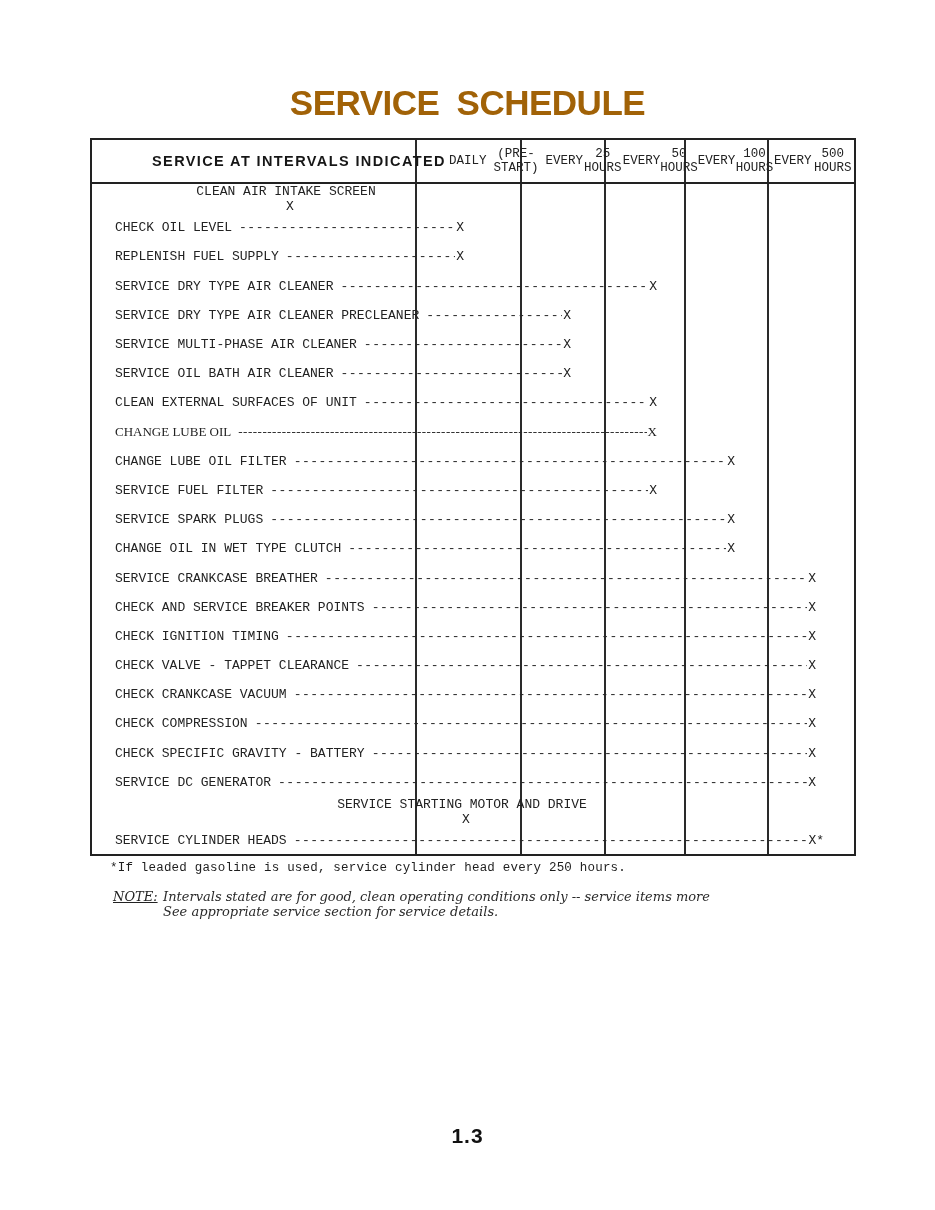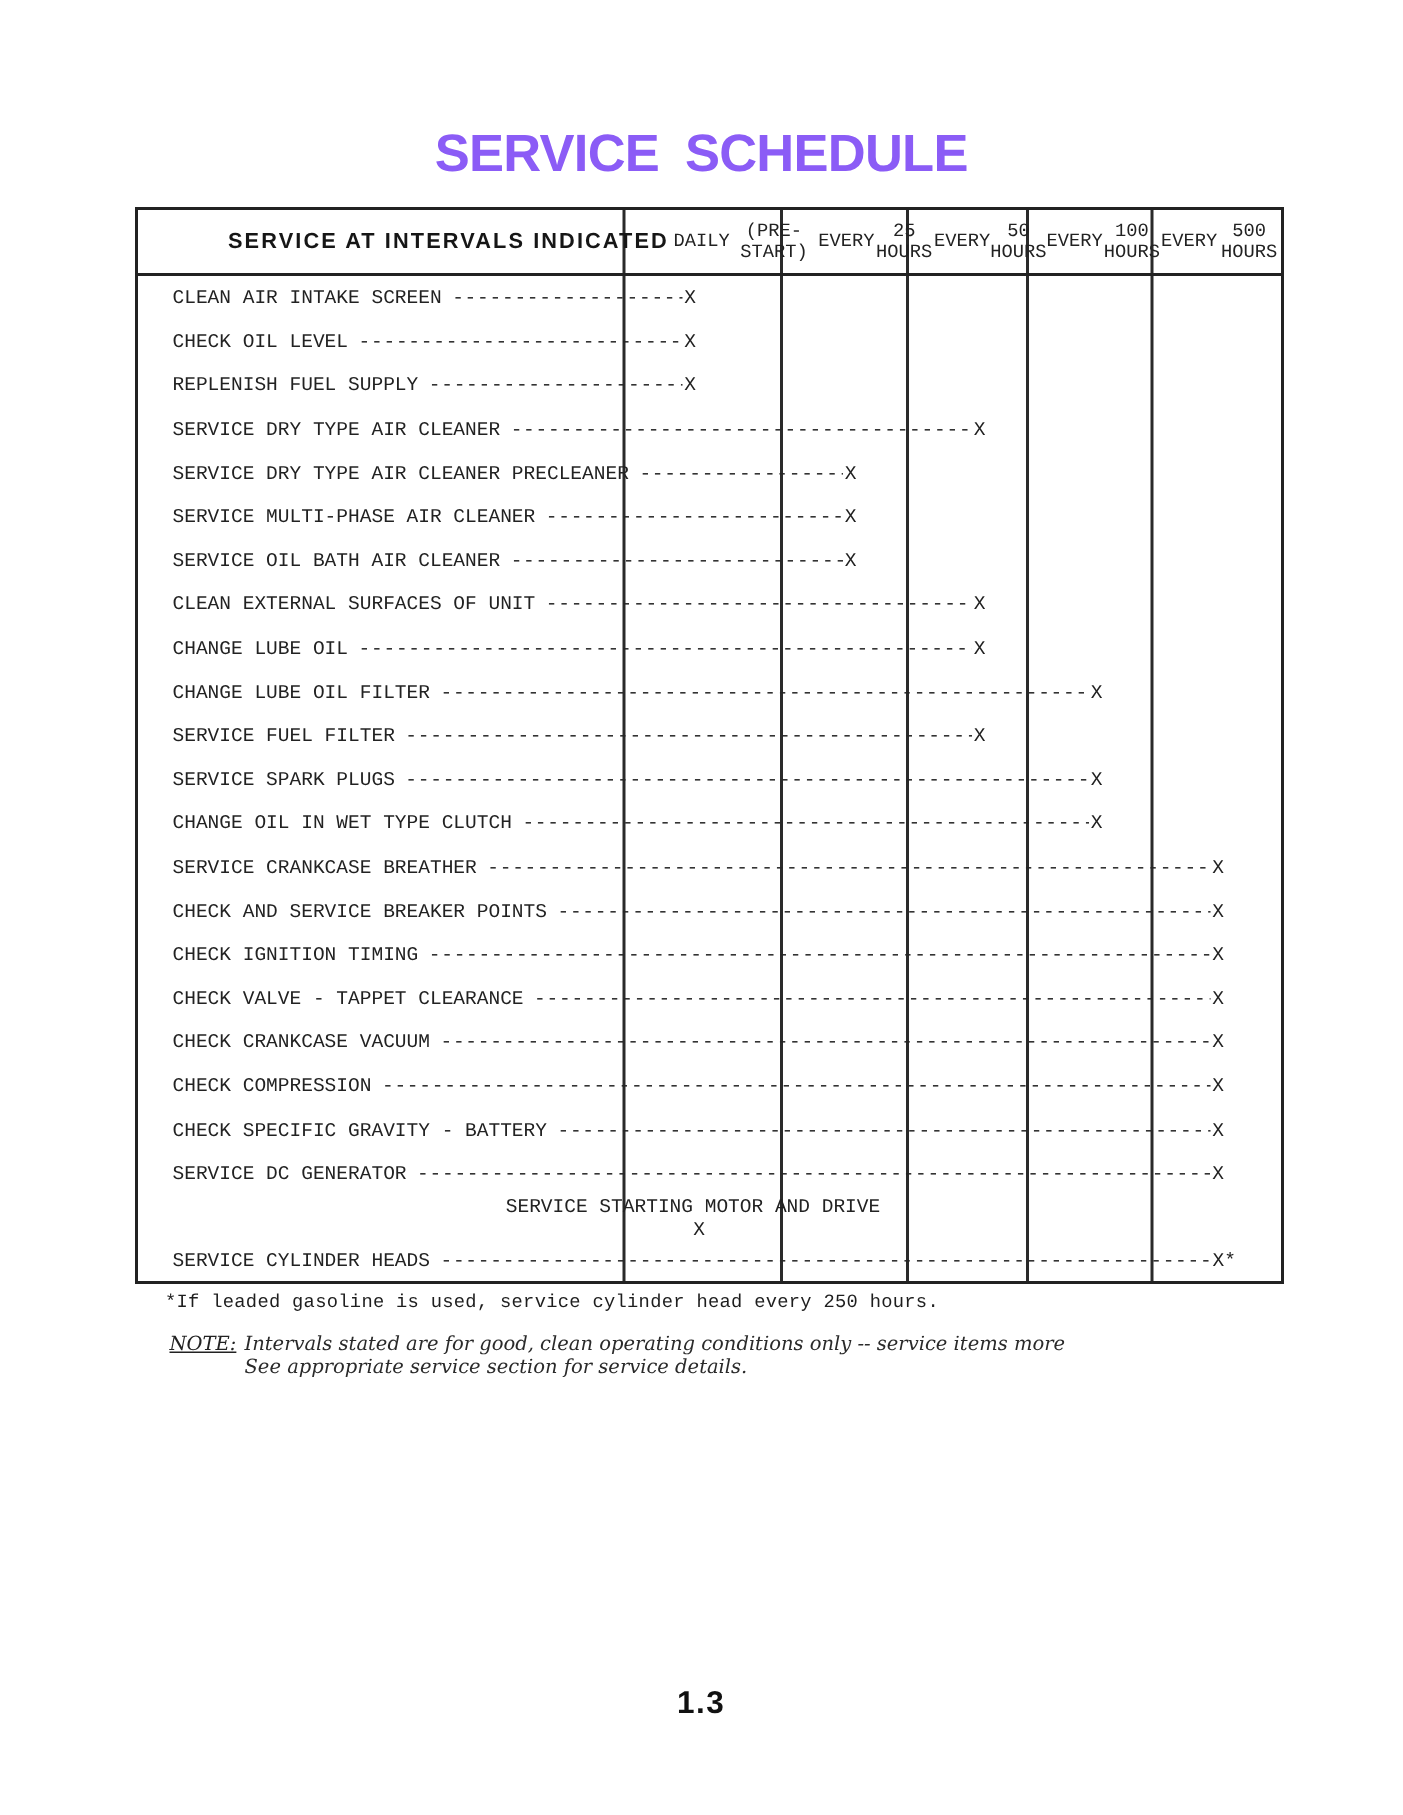--- a/index.html
+++ b/index.html
@@ -7,21 +7,21 @@
   body {
     width:935px; height:1210px; position:relative; overflow:hidden;
     font-family:"Liberation Mono", monospace; color:#1e1e1e;
   }
   .page { position:absolute; inset:0; background:#ffffff; }
 
   
   .doc-title {
     position:absolute; top:83px; left:0; width:935px; text-align:center;
     font-family:"Liberation Sans", sans-serif; font-weight:bold;
-    font-size:35px; letter-spacing:-0.5px; word-spacing:8px; color:#8b5cf6;
+    font-size:35px; letter-spacing:-0.5px; word-spacing:8px; color:#a16207;
   }
 
   
   .sched-table {
     position:absolute; left:90px; top:138px; width:762px; height:714px;
     border:2px solid #222;
   }
   .vline { position:absolute; top:0; bottom:0; width:2px; background:#2a2a2a; }
   .header-sep { position:absolute; left:0; right:0; top:42px; height:2px; background:#222; }
 
@@ -107,21 +107,21 @@
     <div>100 HOURS</div>
   </div>
         <div class="th-col" style="width: 87px;">
     <div>EVERY</div>
     <div>500 HOURS</div>
   </div>
       </div>
 
     <div class="tbody">
 
-    <div class="srow" style="width: 349px;">
+    <div class="srow" style="width: 349px; flex-direction: column;">
     <span class="lbl">CLEAN AIR INTAKE SCREEN</span>
     <span class="dashes">----------------------------------------------------------------------------------------------------------------------------------------------------------------</span>
     <span class="xmark">X</span>
   </div>
         <div class="srow" style="width: 349px;">
     <span class="lbl">CHECK OIL LEVEL</span>
     <span class="dashes">----------------------------------------------------------------------------------------------------------------------------------------------------------------</span>
     <span class="xmark">X</span>
   </div>
         <div class="srow" style="width: 349px;">
@@ -147,21 +147,21 @@
         <div class="srow" style="width: 456px;">
     <span class="lbl">SERVICE OIL BATH AIR CLEANER</span>
     <span class="dashes">----------------------------------------------------------------------------------------------------------------------------------------------------------------</span>
     <span class="xmark">X</span>
   </div>
         <div class="srow" style="width: 542px;">
     <span class="lbl">CLEAN EXTERNAL SURFACES OF UNIT</span>
     <span class="dashes">----------------------------------------------------------------------------------------------------------------------------------------------------------------</span>
     <span class="xmark">X</span>
   </div>
-        <div class="srow" style="width: 542px;">
+        <div class="srow" style="width: 542px; font-family: Liberation Serif, serif;">
     <span class="lbl">CHANGE LUBE OIL</span>
     <span class="dashes">----------------------------------------------------------------------------------------------------------------------------------------------------------------</span>
     <span class="xmark">X</span>
   </div>
         <div class="srow" style="width: 620px;">
     <span class="lbl">CHANGE LUBE OIL FILTER</span>
     <span class="dashes">----------------------------------------------------------------------------------------------------------------------------------------------------------------</span>
     <span class="xmark">X</span>
   </div>
         <div class="srow" style="width: 542px;">

